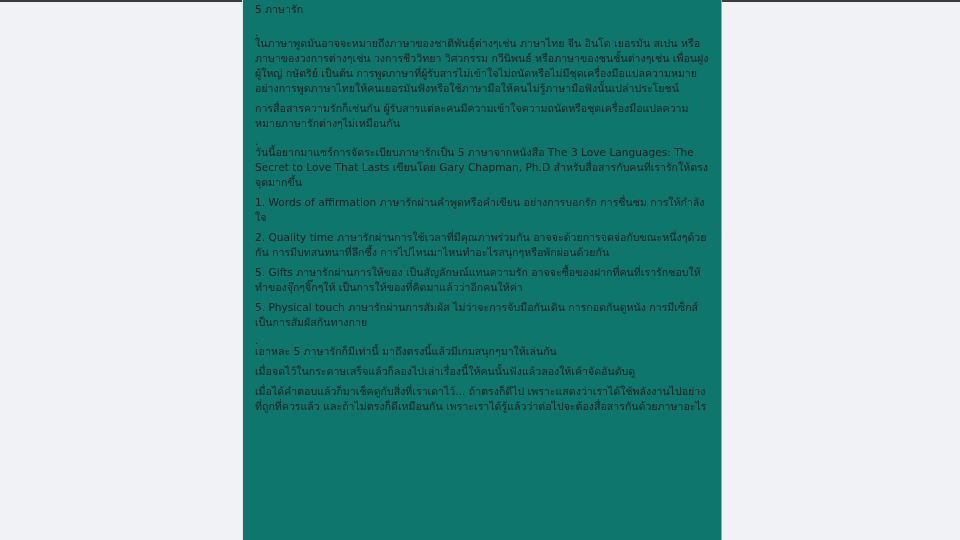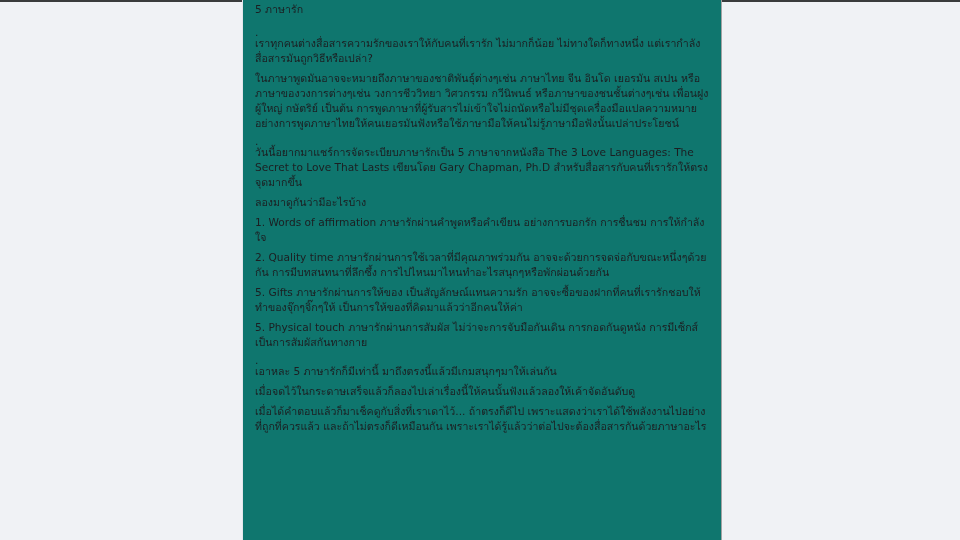--- a/index.html
+++ b/index.html
@@ -50,25 +50,24 @@
   </style>
 </head>
 <body>
 
 <div class="top-strip"></div>
 
 <div class="post">
   <div class="post-body">
     <p class="title">5 ภาษารัก</p>
     <p class="dot">.</p>
-    <p>เราทุกคนต่างสื่อสารความรักของเราให้กับคนที่เรารัก ไม่มากก็น้อย ไม่ทางใดก็ทางหนึ่ง แต่เรากำลังสื่อสารมันถูกวิธีหรือเปล่า?</p>
     <p>ในภาษาพูดมันอาจจะหมายถึงภาษาของชาติพันธุ์ต่างๆเช่น ภาษาไทย จีน อินโด เยอรมัน สเปน หรือภาษาของวงการต่างๆเช่น วงการชีววิทยา วิศวกรรม กวีนิพนธ์ หรือภาษาของชนชั้นต่างๆเช่น เพื่อนฝูง ผู้ใหญ่ กษัตริย์ เป็นต้น การพูดภาษาที่ผู้รับสารไม่เข้าใจไม่ถนัดหรือไม่มีชุดเครื่องมือแปลความหมายอย่างการพูดภาษาไทยให้คนเยอรมันฟังหรือใช้ภาษามือให้คนไม่รู้ภาษามือฟังนั้นเปล่าประโยชน์</p>
+    <p>การสื่อสารความรักก็เช่นกัน ผู้รับสารแต่ละคนมีความเข้าใจความถนัดหรือชุดเครื่องมือแปลความหมายภาษารักต่างๆไม่เหมือนกัน</p>
     <p class="dot">.</p>
     <p>วันนี้อยากมาแชร์การจัดระเบียบภาษารักเป็น 5 ภาษาจากหนังสือ The 3 Love Languages: The Secret to Love That Lasts เขียนโดย Gary Chapman, Ph.D สำหรับสื่อสารกับคนที่เรารักให้ตรงจุดมากขึ้น</p>
-    <p>ลองมาดูกันว่ามีอะไรบ้าง</p>
     <p>1. Words of affirmation ภาษารักผ่านคำพูดหรือคำเขียน อย่างการบอกรัก การชื่นชม การให้กำลังใจ</p>
     <p>2. Quality time ภาษารักผ่านการใช้เวลาที่มีคุณภาพร่วมกัน อาจจะด้วยการจดจ่อกับขณะหนึ่งๆด้วยกัน การมีบทสนทนาที่ลึกซึ้ง การไปไหนมาไหนทำอะไรสนุกๆหรือพักผ่อนด้วยกัน</p>
     <p>5. Gifts ภาษารักผ่านการให้ของ เป็นสัญลักษณ์แทนความรัก อาจจะซื้อของฝากที่คนที่เรารักชอบให้ ทำของจุ๊กๆจิ๊กๆให้ เป็นการให้ของที่คิดมาแล้วว่าอีกคนให้ค่า</p>
     <p>5. Physical touch ภาษารักผ่านการสัมผัส ไม่ว่าจะการจับมือกันเดิน การกอดกันดูหนัง การมีเซ็กส์ เป็นการสัมผัสกันทางกาย</p>
     <p class="dot">.</p>
     <p>เอาหละ 5 ภาษารักก็มีเท่านี้ มาถึงตรงนี้แล้วมีเกมสนุกๆมาให้เล่นกัน</p>
     <p>เมื่อจดไว้ในกระดาษเสร็จแล้วก็ลองไปเล่าเรื่องนี้ให้คนนั้นฟังแล้วลองให้เค้าจัดอันดับดู</p>
     <p>เมื่อได้คำตอบแล้วก็มาเช็คดูกับสิ่งที่เราเดาไว้... ถ้าตรงก็ดีไป เพราะแสดงว่าเราได้ใช้พลังงานไปอย่างที่ถูกที่ควรแล้ว และถ้าไม่ตรงก็ดีเหมือนกัน เพราะเราได้รู้แล้วว่าต่อไปจะต้องสื่อสารกันด้วยภาษาอะไร</p>
 
   </div>

